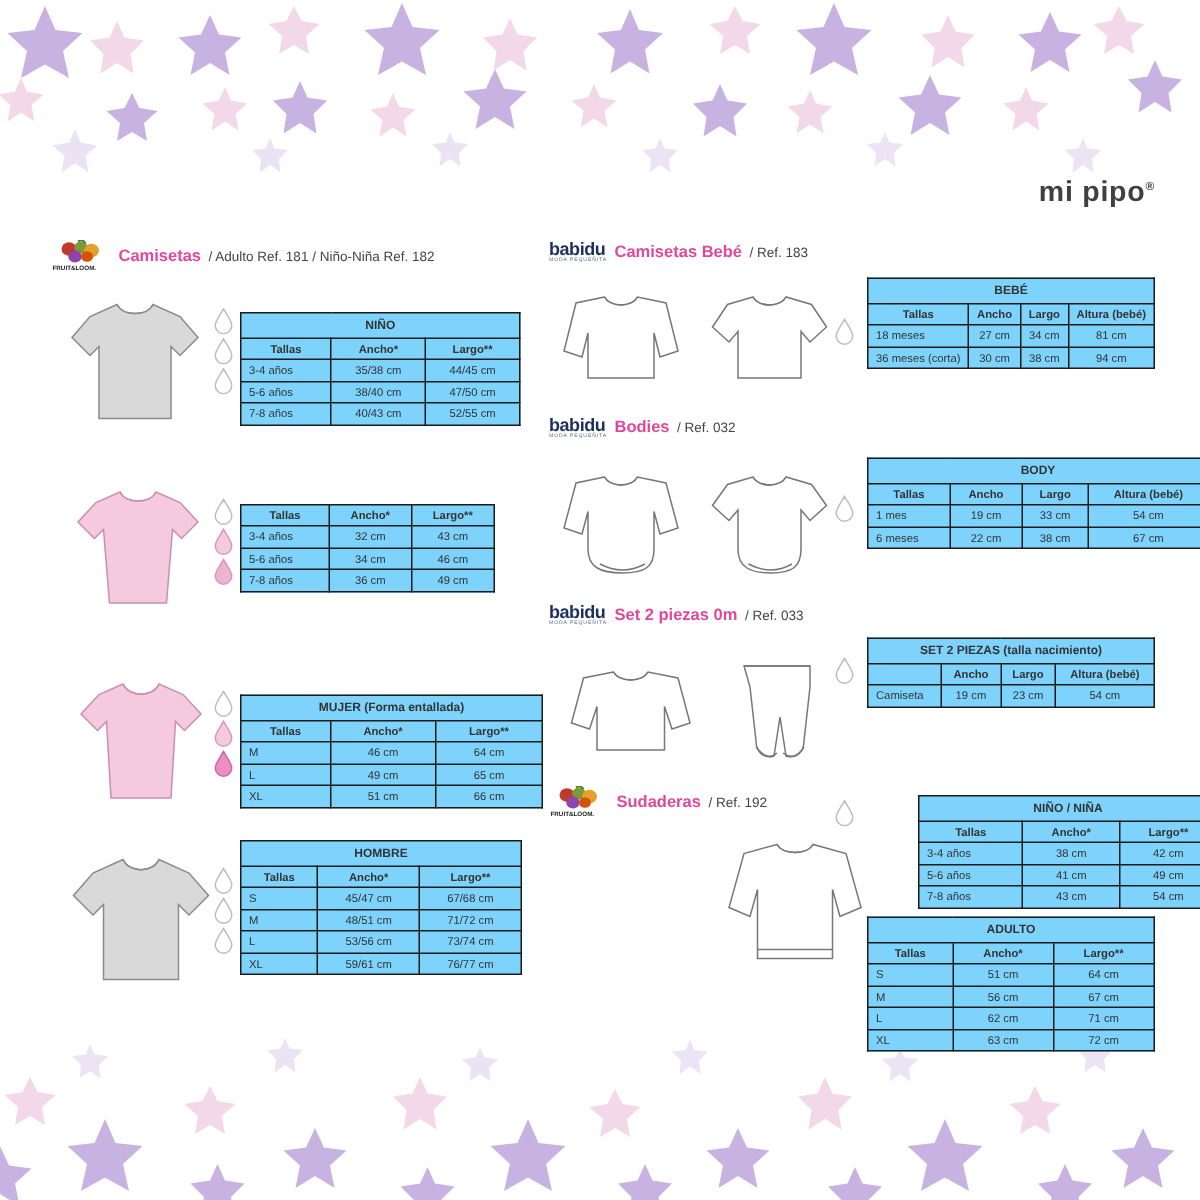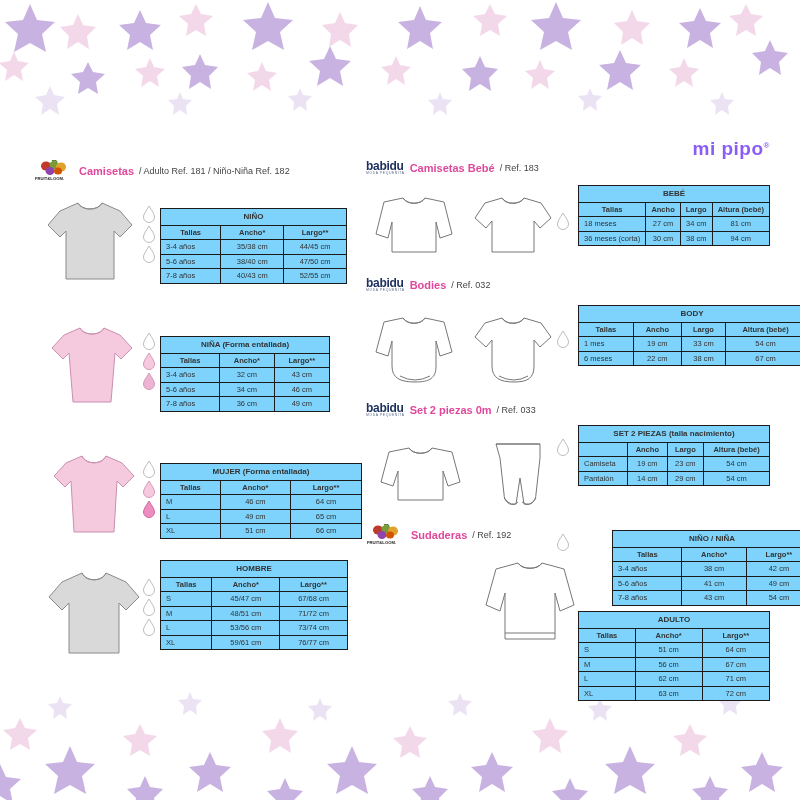--- a/index.html
+++ b/index.html
@@ -13,23 +13,22 @@
     overflow:hidden;
   }
   
   .star-band{position:absolute;left:0;width:800px;pointer-events:none;}
   .star-band.top{top:0;height:118px;}
   .star-band.bottom{bottom:0;height:110px;}
 
   
   .brand{
     position:absolute;top:118px;right:30px;
-    font-size:19px;font-weight:bold;color:#8b5cf6;
+    font-size:19px;font-weight:bold;color:#404040;
     letter-spacing:.5px;
-    margin-top:20px;
   }
   .brand sup{font-size:8px;vertical-align:super;}
 
   
   .sec-head{position:absolute;display:flex;align-items:center;gap:5px;white-space:nowrap;}
   .sec-title{color:#e0489b;font-size:11px;font-weight:bold;}
   .sec-sub{color:#444;font-size:9px;}
   .logo-fruit{width:40px;height:22px;position:relative;display:inline-block;}
   .logo-babidu{font-size:12px;font-weight:bold;color:#1c2f5e;letter-spacing:-.3px;line-height:1;}
   .logo-babidu small{display:block;font-size:3.4px;font-weight:normal;letter-spacing:.6px;color:#5a6a8a;}
@@ -374,23 +373,20 @@
   <tr>
     <td class="lbl">7-8 años</td>
     <td>40/43 cm</td>
     <td>52/55 cm</td>
   </tr>
 </tbody>
   </table>
 
 <table class="sz" style="left:160px;top:336px;width:170px;">
   <tbody>
-      <tr>
-    <th class="cap" colspan="3">NIÑA (Forma entallada)</th>
-  </tr>
   <tr>
     <th class="hd">Tallas</th>
     <th class="hd">Ancho*</th>
     <th class="hd">Largo**</th>
   </tr>
   <tr>
     <td class="lbl">3-4 años</td>
     <td>32 cm</td>
     <td>43 cm</td>
   </tr>
@@ -530,26 +526,20 @@
     <th class="hd">Ancho</th>
     <th class="hd">Largo</th>
     <th class="hd">Altura (bebé)</th>
   </tr>
   <tr>
     <td class="lbl">Camiseta</td>
     <td>19 cm</td>
     <td>23 cm</td>
     <td>54 cm</td>
   </tr>
-  <tr>
-    <td class="lbl">Pantalón</td>
-    <td>14 cm</td>
-    <td>29 cm</td>
-    <td>54 cm</td>
-  </tr>
 </tbody>
   </table>
 
 <table class="sz" style="left:612px;top:530px;width:200px;">
   <tbody>
       <tr>
     <th class="cap" colspan="3">NIÑO / NIÑA</th>
   </tr>
   <tr>
     <th class="hd">Tallas</th>

